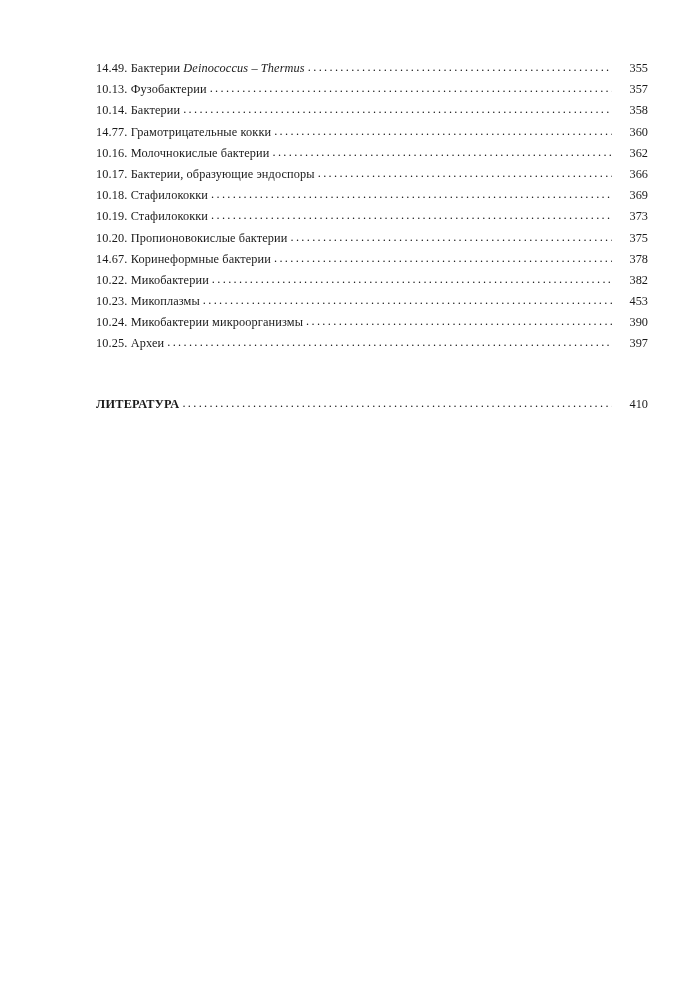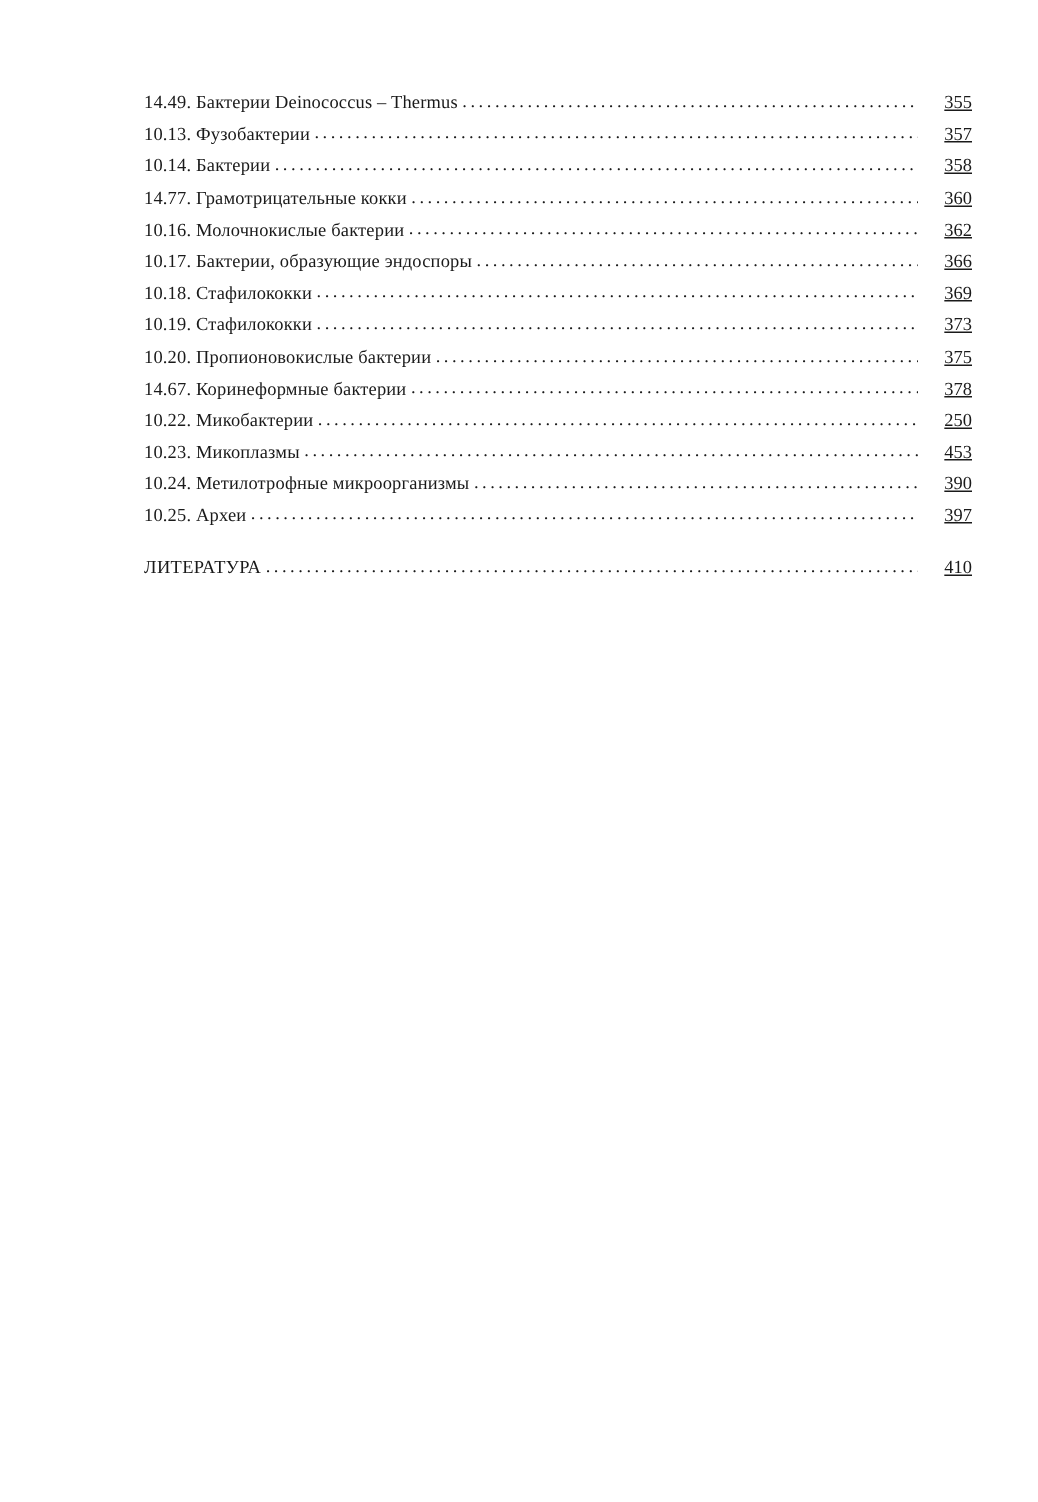--- a/index.html
+++ b/index.html
@@ -32,45 +32,46 @@
     font-size: 12.3px;
     line-height: 1.0;
     height: 21.2px;
   }
   .toc-row .label {
     white-space: nowrap;
     flex: 0 0 auto;
     letter-spacing: 0.01em;
   }
   .toc-row .label .ital {
+    font-style: italic;
     margin-top: 15px;
   }
   .toc-row .dots {
     flex: 1 1 auto;
     overflow: hidden;
     white-space: nowrap;
     margin: 0 2px 0 3px;
     font-size: 12.3px;
     letter-spacing: 2.35px;
     color: #1a1a1a;
     transform: translateY(-1px);
   }
   .toc-row .page-num {
     flex: 0 0 auto;
     width: 34px;
     text-align: right;
     font-size: 12.3px;
-    text-decoration: underline;
   }
   .toc-gap {
     height: 13px;
   }
   .toc-row.strong .label {
-    font-weight: normal;
+    font-weight: bold;
     letter-spacing: 0.02em;
+    margin-top: 26px;
   }
   .toc-row.strong .page-num {
     font-weight: normal;
   }
 </style>
 </head>
 <body>
 
 <div class="page">
   <div class="toc">
@@ -131,31 +132,31 @@
 
     <div class="toc-row">
       <span class="label"><span>14.67.</span> <span>Коринеформные бактерии</span></span>
       <span class="dots">............................................................................................................</span>
       <span class="page-num">378</span>
     </div>
 
     <div class="toc-row">
       <span class="label"><span>10.22.</span> <span>Микобактерии</span></span>
       <span class="dots">............................................................................................................</span>
-      <span class="page-num">250</span>
+      <span class="page-num">382</span>
     </div>
 
     <div class="toc-row">
       <span class="label"><span>10.23.</span> <span>Микоплазмы</span></span>
       <span class="dots">............................................................................................................</span>
       <span class="page-num">453</span>
     </div>
 
     <div class="toc-row">
-      <span class="label"><span>10.24.</span> <span>Метилотрофные микроорганизмы</span></span>
+      <span class="label"><span>10.24.</span> <span>Микобактерии микроорганизмы</span></span>
       <span class="dots">............................................................................................................</span>
       <span class="page-num">390</span>
     </div>
 
     <div class="toc-row">
       <span class="label"><span>10.25.</span> <span>Археи</span></span>
       <span class="dots">............................................................................................................</span>
       <span class="page-num">397</span>
     </div>
 

